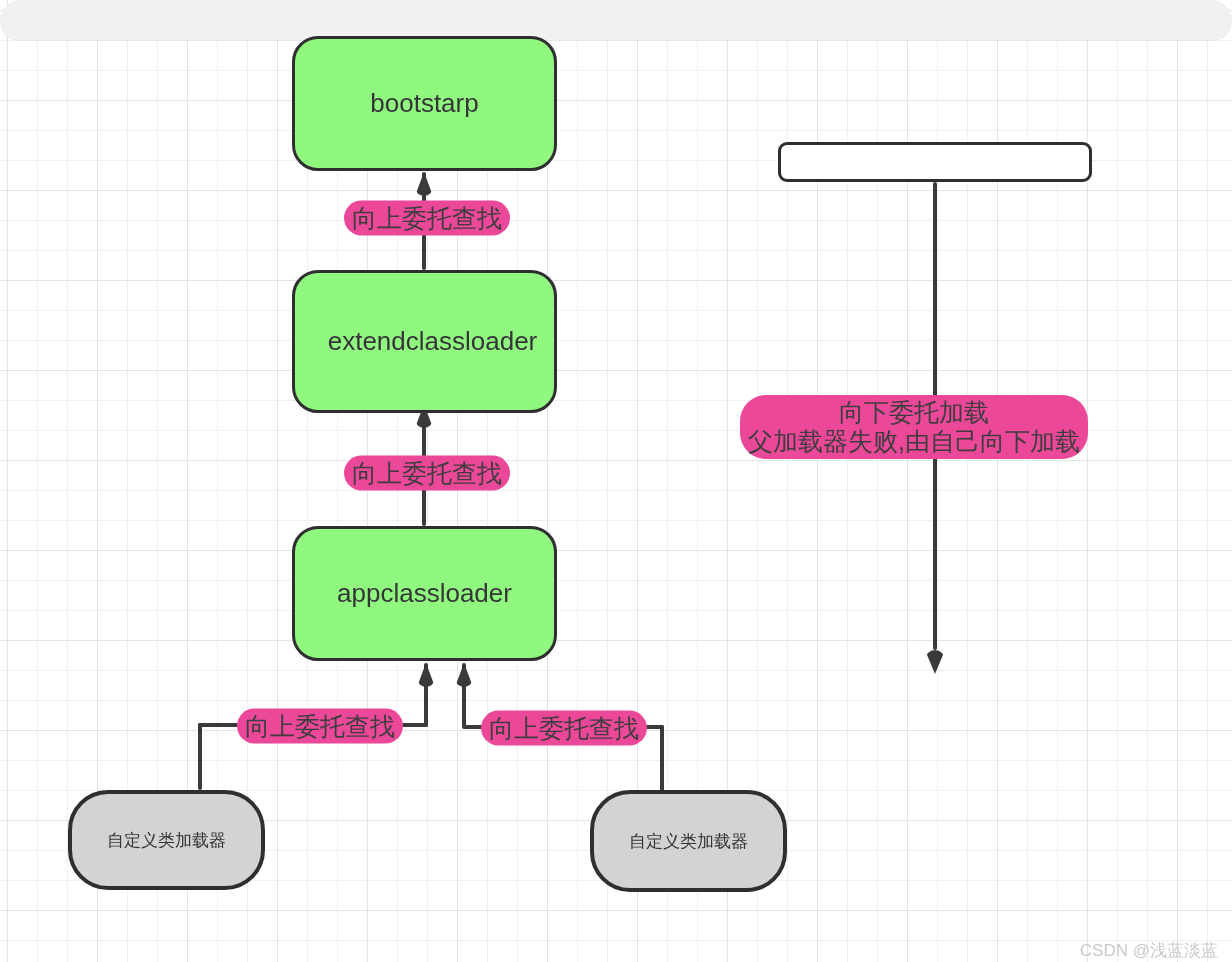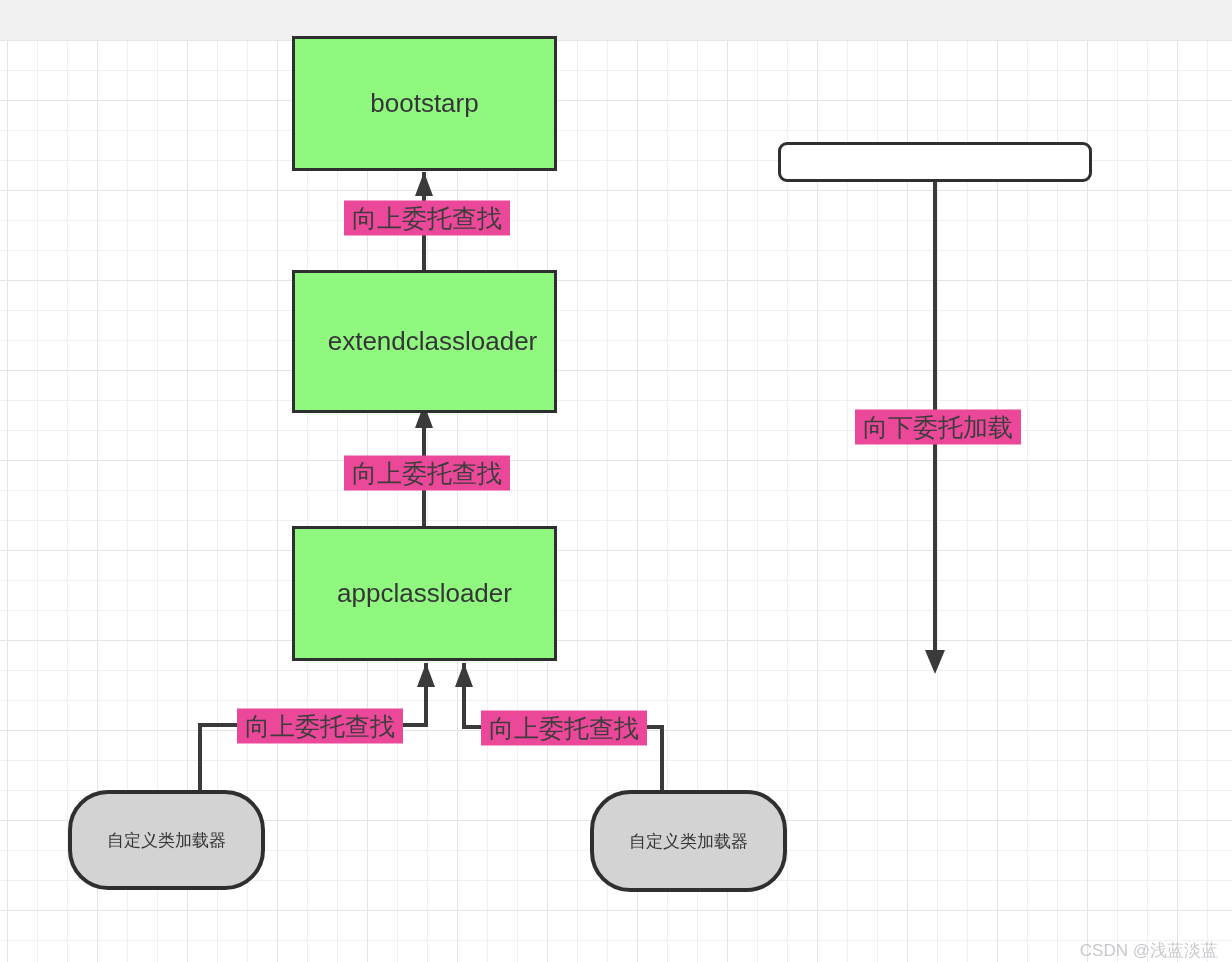--- a/index.html
+++ b/index.html
@@ -8,21 +8,21 @@
     font-family:"Liberation Sans","DejaVu Sans",sans-serif;
     background-color:#ffffff;
     background-image:
       linear-gradient(to right, #e4e4e6 1px, transparent 1px),
       linear-gradient(to bottom, #e4e4e6 1px, transparent 1px),
       linear-gradient(to right, #f0f0f2 1px, transparent 1px),
       linear-gradient(to bottom, #f0f0f2 1px, transparent 1px);
     background-size:90px 90px,90px 90px,30px 30px,30px 30px;
     background-position:7px 10px,7px 10px,7px 10px,7px 10px;
   }
-  .abs{position:absolute;}
+  .abs{position:absolute;border-radius:26px;}
   .top-band{left:0;top:0;width:1232px;height:40px;background:#f1f1f2;border-bottom:1px solid #e6e6e8;}
 
   
   .edge{background:var(--edge,#3a3a3a);}
   .arrowhead-up{width:0;height:0;border-left:9px solid transparent;border-right:9px solid transparent;
     border-bottom:24px solid var(--edge,#3a3a3a);}
   .arrowhead-down{width:0;height:0;border-left:10px solid transparent;border-right:10px solid transparent;
     border-top:24px solid var(--edge,#3a3a3a);}
 
   
@@ -64,22 +64,23 @@
 <div class="abs edge" style="left:660px;top:725px;width:4px;height:67px;"></div>
 <div class="abs arrowhead-up" style="left:455px;top:663px;"></div>
 
 <div class="abs edge" style="left:933px;top:182px;width:4px;height:468px;"></div>
 <div class="abs arrowhead-down" style="left:925px;top:650px;"></div>
 
 <div class="abs edge-label" style="left:427px;top:218px;">向上委托查找</div>
 <div class="abs edge-label" style="left:427px;top:473px;">向上委托查找</div>
 <div class="abs edge-label" style="left:320px;top:726px;">向上委托查找</div>
 <div class="abs edge-label" style="left:564px;top:728px;">向上委托查找</div>
-<div class="abs edge-label" style="left:938px;top:427px;">
+<div class="abs edge-label" style="left:914px;top:427px;">
   <div>向下委托加载</div>
+  <div>父加载器失败,由自己向下加载</div>
 </div>
 
 <div class="abs node node-green" style="left:292px;top:36px;width:265px;height:135px;">
   <span>bootstarp</span>
 </div>
 
 <div class="abs node node-green" style="left:292px;top:270px;width:265px;height:143px;padding-left:16px;">
   <span>extendclassloader</span>
 </div>
 

